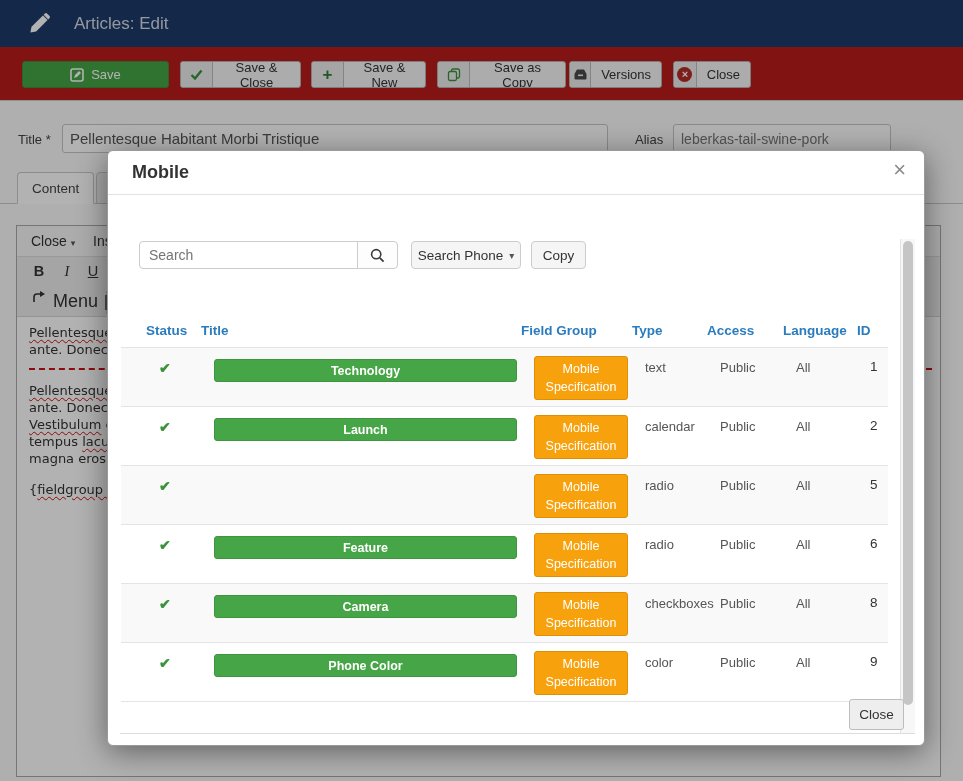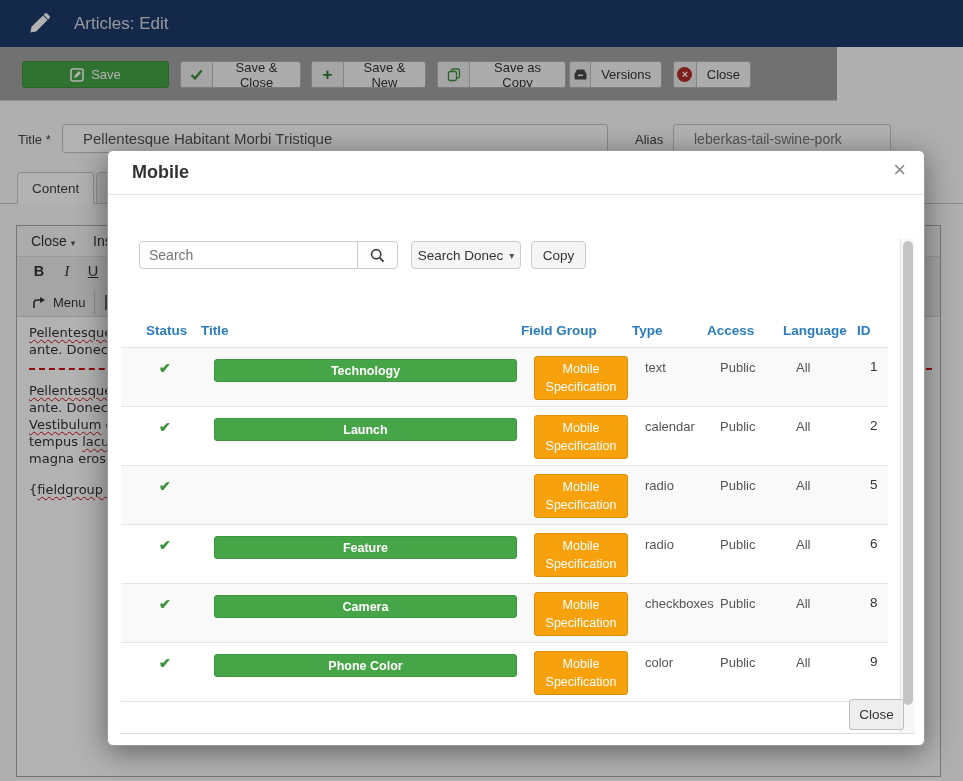--- a/index.html
+++ b/index.html
@@ -6,50 +6,50 @@
   html,body { width:963px; height:781px; }
   body { font-family:"Liberation Sans", sans-serif; background:#fbfbfb; position:relative; overflow:hidden; }
   .screen { position:absolute; inset:0; width:963px; height:781px; }
 
   
   .app-header { position:absolute; left:0; top:0; width:963px; height:47px; background:#1e3c6b; display:flex; align-items:center; }
   .app-header .pencil { margin-left:28px; width:22px; height:22px; }
   .app-title { color:#d4dae3; font-size:17px; margin-left:24px; }
 
   
-  .toolbar { position:absolute; left:0; top:47px; width:837px; height:54px; background:#a3a3a3; border-bottom:1px solid #cfcfcf; }
+  .toolbar { position:absolute; left:0; top:47px; width:963px; height:54px; background:#b91c1c; border-bottom:1px solid #cfcfcf; }
   .tb-btn { position:absolute; top:14px; height:27px; display:flex; align-items:stretch; border:1px solid #b3b3b3; border-radius:3px; background:#f7f7f7; font-size:13px; color:#333; overflow:hidden; cursor:pointer; }
   .tb-btn .ico { width:32px; display:flex; align-items:center; justify-content:center; background:#ececec; border-right:1px solid #bdbdbd; }
   .tb-btn .lbl { display:flex; align-items:center; justify-content:center; flex:1; padding:0 10px; }
   .tb-save { background:#46a546; border-color:#3e8f3e; color:#fff; }
   .tb-save .lbl { padding:0 8px; }
   .tb-save .ico-inline { margin-right:7px; display:inline-flex; }
   .plus-glyph { color:#2f7d32; font-weight:bold; font-size:17px; line-height:1; }
   .close-circle { width:15px; height:15px; border-radius:50%; background:#b52b27; color:#fff; font-size:11px; line-height:15px; text-align:center; font-weight:bold; }
 
   
   .field-label { position:absolute; font-size:13px; color:#444; }
-  .text-input { position:absolute; height:29px; border:1px solid #c6c6c6; border-radius:3px; background:#fff; padding:0 20px; font-family:"Liberation Sans",sans-serif; }
+  .text-input { position:absolute; height:29px; border:1px solid #c6c6c6; border-radius:3px; background:#fff; padding:0 7px; font-family:"Liberation Sans",sans-serif; }
   #title-input { left:62px; top:124px; width:546px; font-size:15px; color:#555; }
   #alias-input { left:673px; top:124px; width:218px; font-size:14px; color:#777; }
 
   
   .tab-row { position:absolute; left:0; top:172px; width:963px; height:32px; border-bottom:1px solid #c9c9c9; }
   .tab { position:absolute; bottom:-1px; height:32px; border:1px solid #c9c9c9; border-radius:4px 4px 0 0; background:#efefef; font-size:13.5px; color:#444; display:flex; align-items:flex-end; padding:0 14px 7px 14px; cursor:pointer; }
   .tab.active { background:#fff; border-bottom-color:#fff;margin-top:16px; }
   .tab-1 { left:17px; }
   .tab-2 { left:96px; width:60px; }
 
   
   .editor { position:absolute; left:16px; top:225px; width:925px; height:552px; border:1px solid #a9a9a9; background:#fff; }
   .ed-menubar { position:absolute; left:0; top:0; width:100%; height:31px; background:#f6f6f6; border-bottom:1px solid #dcdcdc; font-size:14px; color:#333; }
   .ed-menu-item { position:absolute; top:7px; cursor:pointer; }
   .ed-toolbar { position:absolute; left:0; top:31px; width:100%; height:60px; background:#ececec; border-bottom:1px solid #d4d4d4; }
   .fmt { position:absolute; top:6px; font-size:14.5px; color:#333; width:24px; text-align:center; cursor:pointer; }
-  .ed-menu-btn { position:absolute; left:8px; top:34px; height:23px; display:flex; align-items:center; font-size:13px; color:#333; padding:0 8px; border-right:1px solid #c9c9c9; cursor:pointer; }
+  .ed-menu-btn { position:absolute; left:8px; top:34px; height:23px; display:flex; align-items:flex-start; font-size:18px; color:#333; padding:0 8px; border-right:1px solid #c9c9c9; cursor:pointer; }
   .ed-menu-btn svg { margin-right:6px; }
   .ed-part-icon { position:absolute; left:88px; top:38px; width:9px; height:15px; background:#6b6b6b; }
   .ed-content { position:absolute; left:12px; top:98px; right:8px; font-family:"DejaVu Sans",sans-serif; font-size:13px; line-height:17px; color:#333; }
   .ed-line .sq { text-decoration:underline wavy #c11 1px; text-underline-offset:2px; }
   .ed-divider { border-top:2px dashed #c11; margin:10px 0 12px 0; }
   .ed-gap { height:14px; }
 
   
   .backdrop { position:absolute; inset:0; background:rgba(0,0,0,0.30); z-index:5; }
 
@@ -219,21 +219,21 @@
     <div class="modal-body">
 
       <input class="search-input" type="text" placeholder="Search" style="">
       <button class="search-btn">
         <svg width="15" height="15" viewBox="0 0 15 15">
             <circle cx="6.2" cy="6.2" r="4.6" fill="none" stroke="#3a3a3a" stroke-width="1.6"></circle>
             <line x1="9.8" y1="9.8" x2="13.6" y2="13.6" stroke="#3a3a3a" stroke-width="1.8"></line>
           </svg>
       </button>
       <button class="mini-btn btn-tools">
-        <span>Search Donec</span>
+        <span>Search Phone</span>
           <span class="caret">▾</span>
       </button>
       <button class="mini-btn btn-clear">Copy</button>
 
       <span class="thead-cell" style="left:38px;">Status</span>
       <span class="thead-cell" style="left:93px;">Title</span>
       <span class="thead-cell" style="left:413px;">Field Group</span>
       <span class="thead-cell" style="left:524px;">Type</span>
       <span class="thead-cell" style="left:599px;">Access</span>
       <span class="thead-cell" style="left:675px;">Language</span>

